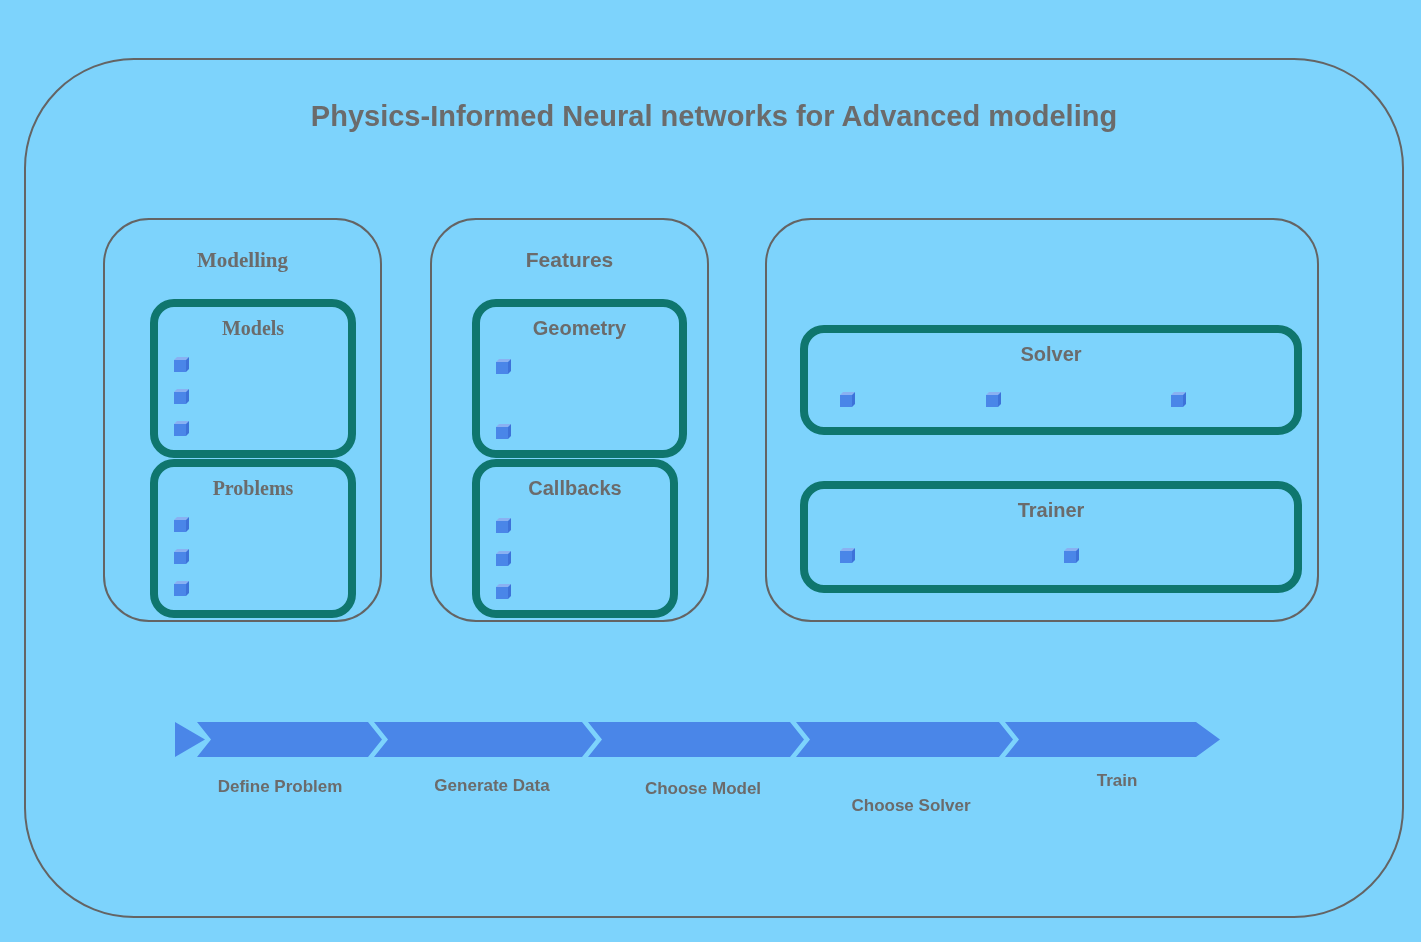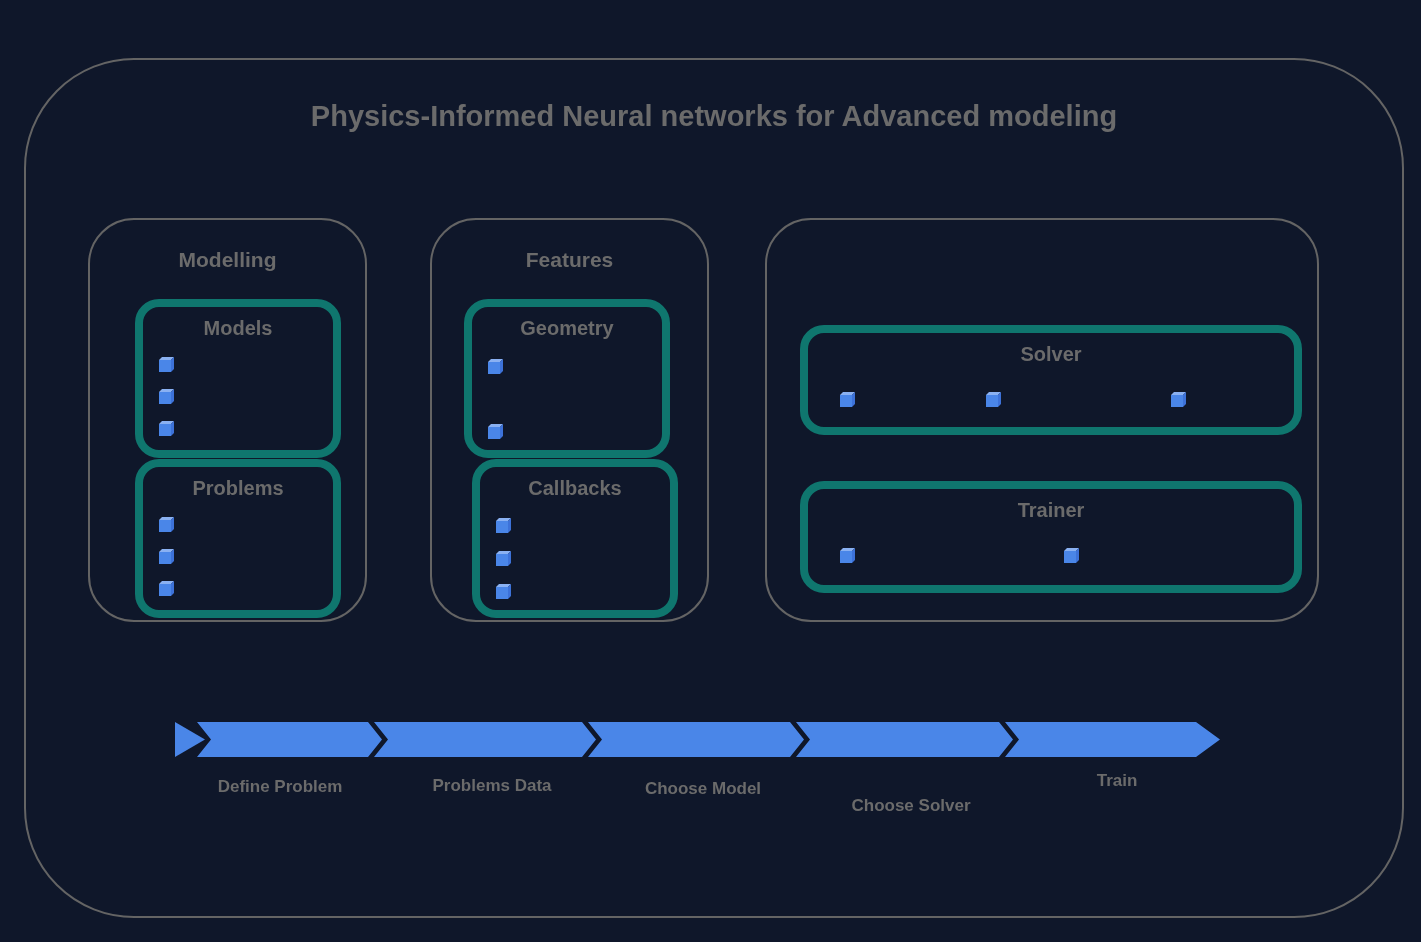--- a/index.html
+++ b/index.html
@@ -1,17 +1,17 @@
 <!DOCTYPE html>
 <html><head>
 <meta charset="utf-8">
 <style>
   html,body{margin:0;padding:0;background:#000;}
   #canvas{
-    position:relative;width:1421px;height:942px;background:#0f172a;overflow:hidden;
+    position:relative;width:1421px;height:942px;background:#7dd3fc;overflow:hidden;
     font-family:"Liberation Sans", sans-serif;
   }
   .outer-frame{
     position:absolute;left:24px;top:58px;width:1376px;height:856px;
     border:2px solid #646464;border-radius:110px;
   }
   .diagram-title{
     position:absolute;left:24px;top:100px;width:1380px;
     text-align:center;font-size:29px;font-weight:bold;color:#6b6b6b;
   }
@@ -49,21 +49,21 @@
 </style>
 </head>
 <body>
 
 <div id="canvas">
 
   <div class="outer-frame"></div>
 
   <div class="diagram-title">Physics-Informed Neural networks for Advanced modeling</div>
 
-  <div class="group" style="left:88px;top:218px;width:275px;height:400px;">
+  <div class="group" style="left:103px;top:218px;width:275px;height:400px;font-family:Liberation Serif, serif;">
     <div class="group-label">Modelling</div>
 
     <div class="subbox" style="left:45px;top:79px;width:190px;height:143px;">
       <div class="subbox-label">Models</div>
       <span class="cube" style="left:15px;top:49px;"><svg width="16" height="16" viewBox="0 0 16 16">
             <polygon points="1,4 4,1 16,1 13,4" fill="#8ab1f2"></polygon>
             <polygon points="13,4 16,1 16,13 13,16" fill="#3d72d9"></polygon>
             <rect x="1" y="4" width="12" height="12" fill="#4a86e8"></rect>
           </svg></span>
       <span class="cube" style="left:15px;top:81px;"><svg width="16" height="16" viewBox="0 0 16 16">
@@ -94,21 +94,21 @@
             <polygon points="1,4 4,1 16,1 13,4" fill="#8ab1f2"></polygon>
             <polygon points="13,4 16,1 16,13 13,16" fill="#3d72d9"></polygon>
             <rect x="1" y="4" width="12" height="12" fill="#4a86e8"></rect>
           </svg></span>
     </div>
   </div>
 
   <div class="group" style="left:430px;top:218px;width:275px;height:400px;">
     <div class="group-label">Features</div>
 
-    <div class="subbox" style="left:32px;top:79px;width:190px;height:143px;">
+    <div class="subbox" style="left:40px;top:79px;width:190px;height:143px;padding-left:9px;">
       <div class="subbox-label">Geometry</div>
       <span class="cube" style="left:15px;top:51px;"><svg width="16" height="16" viewBox="0 0 16 16">
             <polygon points="1,4 4,1 16,1 13,4" fill="#8ab1f2"></polygon>
             <polygon points="13,4 16,1 16,13 13,16" fill="#3d72d9"></polygon>
             <rect x="1" y="4" width="12" height="12" fill="#4a86e8"></rect>
           </svg></span>
       <span class="cube" style="left:15px;top:116px;"><svg width="16" height="16" viewBox="0 0 16 16">
             <polygon points="1,4 4,1 16,1 13,4" fill="#8ab1f2"></polygon>
             <polygon points="13,4 16,1 16,13 13,16" fill="#3d72d9"></polygon>
             <rect x="1" y="4" width="12" height="12" fill="#4a86e8"></rect>
@@ -174,19 +174,19 @@
   <div class="arrow-flow">
     <div class="arrow-start"></div>
 
     <div class="arrow-seg" style="left:22px;width:185px;"></div>
     <div class="arrow-seg" style="left:199px;width:222px;"></div>
     <div class="arrow-seg" style="left:413px;width:216px;"></div>
     <div class="arrow-seg" style="left:621px;width:217px;"></div>
     <div class="arrow-seg last" style="left:830px;width:215px;"></div>
 
     <div class="step-label" style="left:105px;top:55px;">Define Problem</div>
-    <div class="step-label" style="left:317px;top:54px;">Problems Data</div>
+    <div class="step-label" style="left:317px;top:54px;">Generate Data</div>
     <div class="step-label" style="left:528px;top:57px;">Choose Model</div>
     <div class="step-label" style="left:736px;top:50px;margin-top:24px;">Choose Solver</div>
     <div class="step-label" style="left:942px;top:49px;">Train</div>
   </div>
 
 </div>
 
 </body></html>

